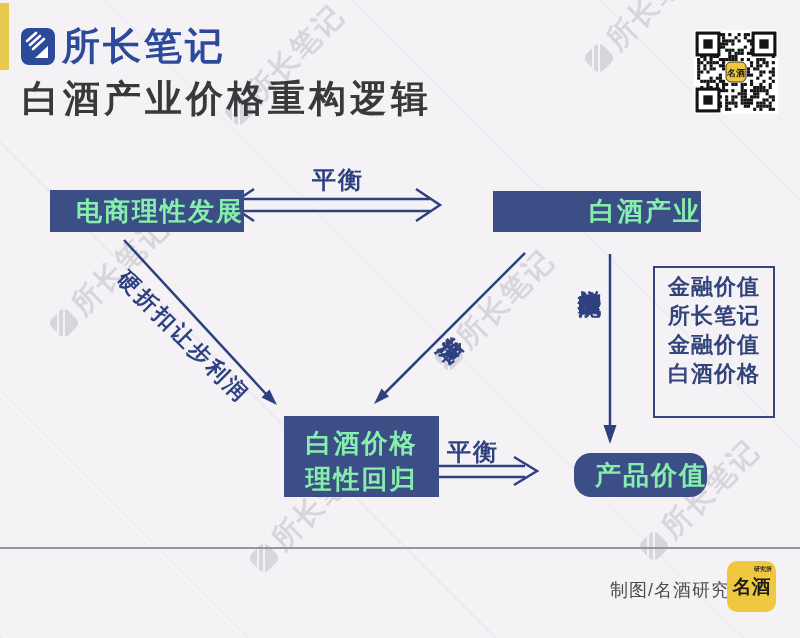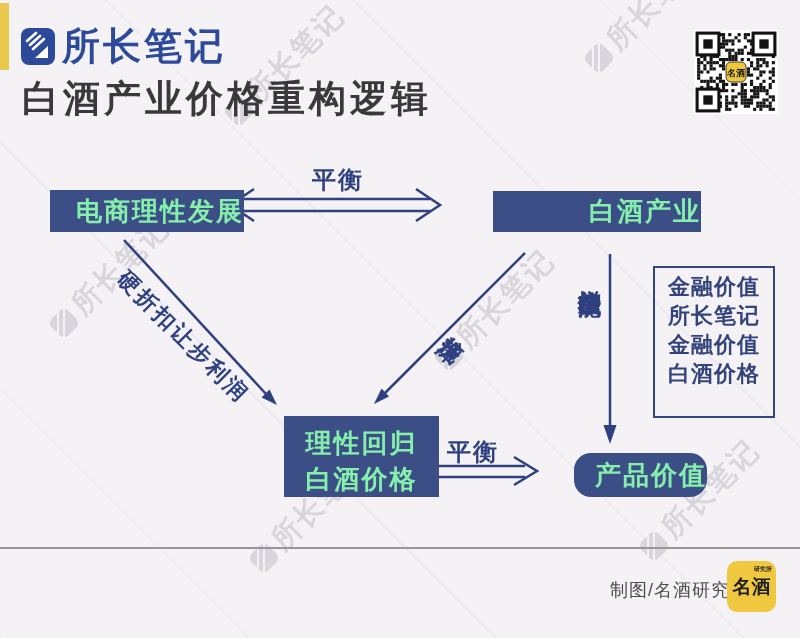--- a/index.html
+++ b/index.html
@@ -349,22 +349,22 @@
     </g>
   </svg>
 
   <div class="nbox box-ecommerce">
     <span>电商理性发展</span>
   </div>
   <div class="nbox box-industry">
     <span>白酒产业</span>
   </div>
   <div class="nbox box-price-return">
+    <span>白酒价格</span>
     <span>理性回归</span>
-    <span>白酒价格</span>
   </div>
   <div class="nbox box-product">
     <span>产品价值</span>
   </div>
 
   <div class="values-box">
     <div>金融价值</div>
     <div>所长笔记</div>
     <div>金融价值</div>
     <div>白酒价格</div>

